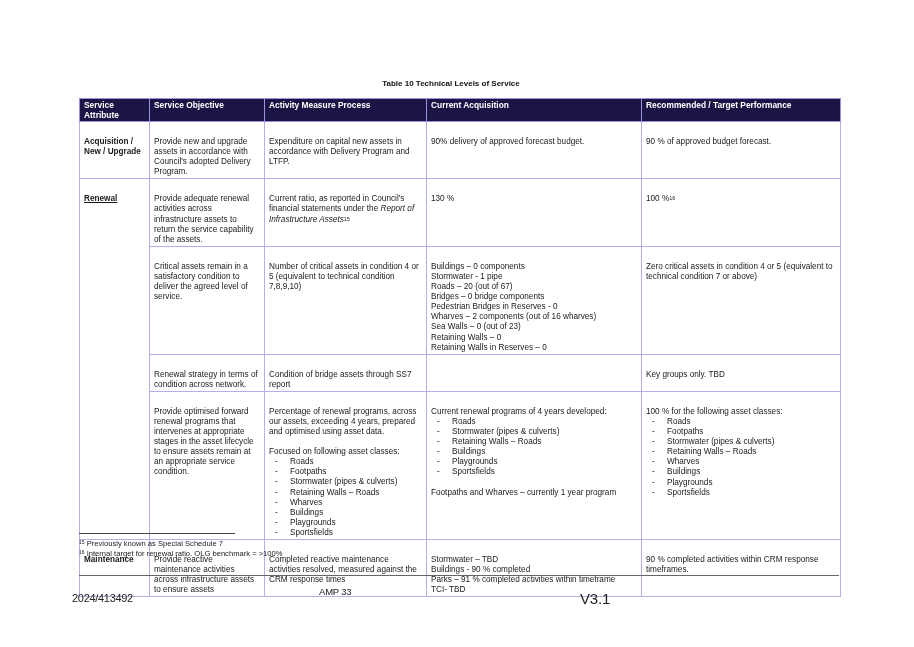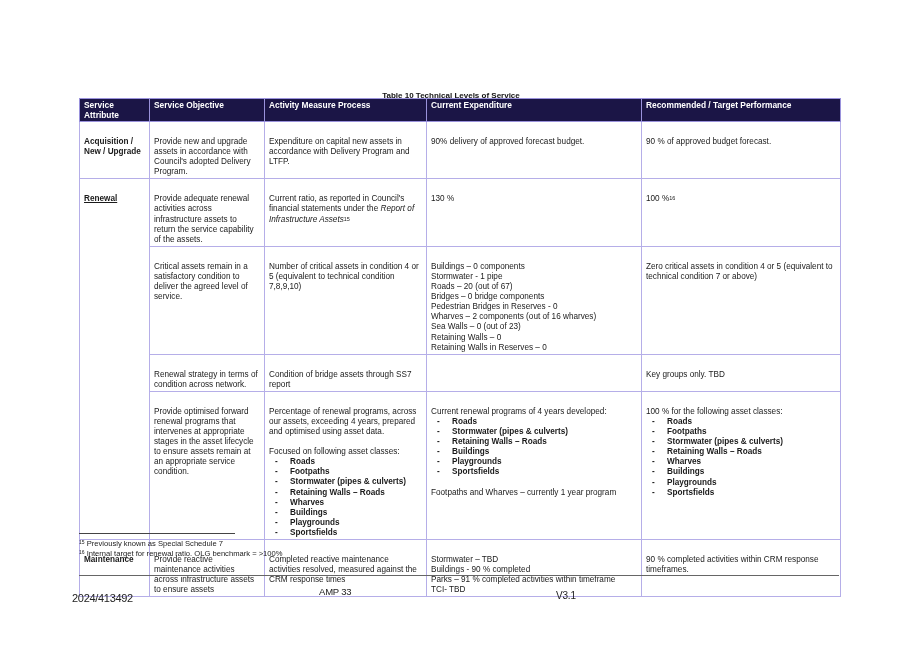--- a/index.html
+++ b/index.html
@@ -1,61 +1,61 @@
 <!DOCTYPE html>
 <html><head>
 <meta charset="utf-8">
 <style>
   html, body { margin: 0; padding: 0; background: #ffffff; }
   body { width: 914px; height: 647px; position: relative; overflow: hidden;
          font-family: "Liberation Sans", sans-serif; color: #1a1a1a; }
   .caption { position: absolute; top: 79px; left: 0; width: 902px; text-align: center;
-             font-family: "Liberation Sans", sans-serif; font-weight: bold; font-size: 8px; color: #111; margin-top: 12px; }
+             font-family: "Liberation Sans", sans-serif; font-weight: bold; font-size: 8px; color: #111; }
   table.los { position: absolute; left: 79px; top: 98px; border-collapse: collapse;
               table-layout: fixed; width: 761px; font-size: 8.2px; line-height: 10.1px; }
   table.los th, table.los td { border: 1px solid #b5aee8; vertical-align: top;
                                padding: 15px 4px 1px 4px; text-align: left; }
   table.los th { background: #1b1546; color: #ffffff; font-weight: bold; font-size: 8.4px;
                  line-height: 10px; border-color: #9a92dc; padding-top: 1px; }
   table.los tr.hdr { height: 22px; }
   td.attr { font-weight: bold; }
   td.attr-mid { vertical-align: middle; text-decoration: underline; }
-  .dash-list { margin: 0; padding: 0; list-style: none; font-weight: bold; }
+  .dash-list { margin: 0; padding: 0; list-style: none; }
   .dash-list li { position: relative; padding-left: 21px; }
   .dash-list li::before { content: "-"; position: absolute; left: 6px; }
   .gap { height: 10px; }
   sup { font-size: 5.5px; vertical-align: top; position: relative; top: -1px; }
   .rule { position: absolute; left: 79px; top: 533px; width: 156px; border-top: 1px solid #444; }
   .footnotes { position: absolute; left: 79px; top: 539px; font-size: 7.6px; line-height: 9.6px; color: #222; }
   .footnotes sup { font-size: 5px; }
   .page-rule { position: absolute; left: 79px; top: 575px; width: 760px; border-top: 1px solid #666; }
   .footer { position: absolute; font-family: "Liberation Sans Narrow", "Liberation Sans", sans-serif; color: #222; }
   .f-doc { left: 72px; top: 592px; font-size: 11px; letter-spacing: -0.3px; }
   .f-page { left: 307px; top: 586px; font-size: 9.5px; letter-spacing: -0.2px; margin-left: 12px; }
-  .f-ver { left: 556px; top: 590px; font-size: 10px; letter-spacing: -0.2px; }
+  .f-ver { left: 580px; top: 590px; font-size: 15px; letter-spacing: -0.2px; }
 </style>
 </head>
 <body>
 
 <div class="caption">Table 10 Technical Levels of Service</div>
 
 <table class="los">
   <colgroup>
     <col style="width:70px">
       <col style="width:115px">
       <col style="width:162px">
       <col style="width:215px">
       <col style="width:199px">
   </colgroup>
   <thead>
     <tr class="hdr">
       <th>Service Attribute</th>
       <th>Service Objective</th>
       <th>Activity Measure Process</th>
-      <th>Current Expenditure</th>
+      <th>Current Acquisition</th>
       <th>Recommended / Target Performance</th>
     </tr>
   </thead>
   <tbody>
 
     <tr style="height:41px">
       <td class="attr">Acquisition / New / Upgrade</td>
       <td>Provide new and upgrade assets in accordance with Council's adopted Delivery Program.</td>
       <td>Expenditure on capital new assets in accordance with Delivery Program and LTFP.</td>
       <td>90% delivery of approved forecast budget.</td>

